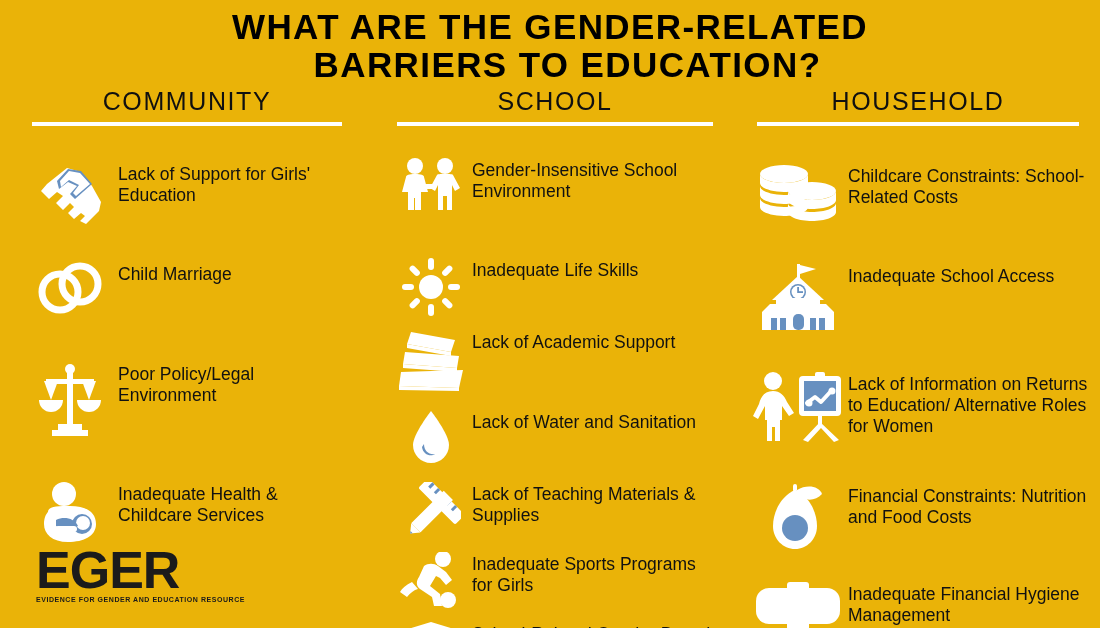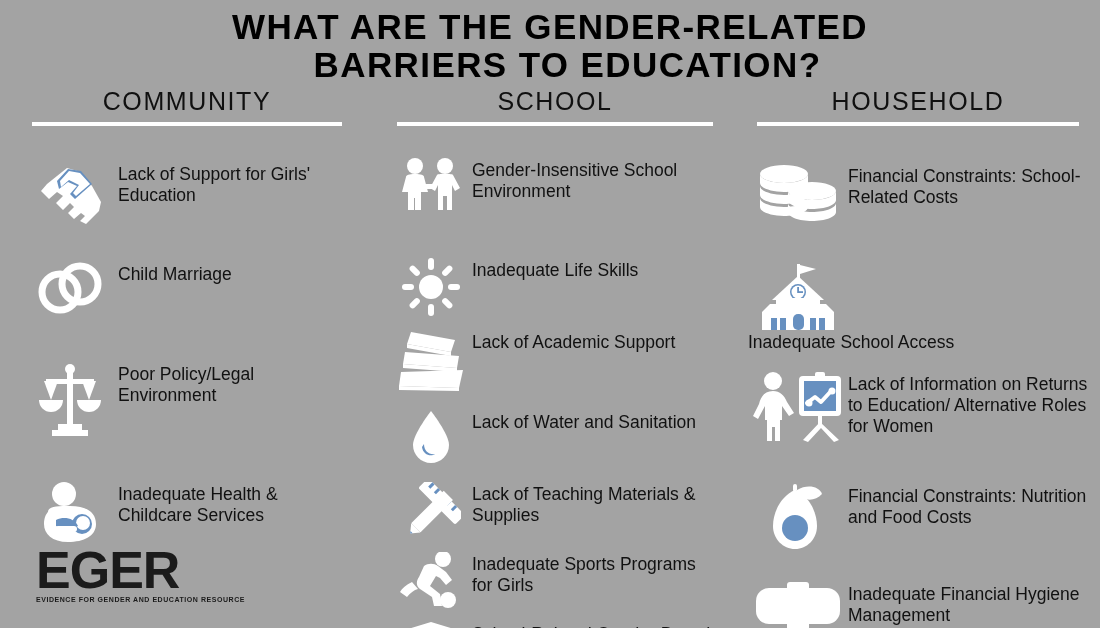--- a/index.html
+++ b/index.html
@@ -10,21 +10,21 @@
     width: 1100px;
     height: 628px;
     overflow: hidden;
     background: #6790c0;
     font-family: "Liberation Sans", sans-serif;
   }
   #poster {
     position: relative;
     width: 1100px;
     height: 628px;
-    background: #a3a3a3;
+    background: #eab308;
   }
 
   
   .title {
     position: absolute;
     left: 0;
     top: 8px;
     width: 1100px;
     text-align: center;
     color: #000000;
@@ -307,24 +307,24 @@
           <svg width="80" height="62" viewBox="0 0 80 62" aria-hidden="true">
             <ellipse cx="26" cy="10" rx="24" ry="9"></ellipse>
             <path d="M2 10 L2 19 C2 24 13 28 26 28 C39 28 50 24 50 19 L50 10 C50 15 39 19 26 19 C13 19 2 15 2 10 Z"></path>
             <path d="M2 22 L2 31 C2 36 13 40 26 40 C39 40 50 36 50 31 L50 22 C50 27 39 31 26 31 C13 31 2 27 2 22 Z"></path>
             <path d="M2 34 L2 43 C2 48 13 52 26 52 C39 52 50 48 50 43 L50 34 C50 39 39 43 26 43 C13 43 2 39 2 34 Z"></path>
             <ellipse cx="54" cy="27" rx="24" ry="9"></ellipse>
             <path d="M30 27 L30 36 C30 41 41 45 54 45 C67 45 78 41 78 36 L78 27 C78 32 67 36 54 36 C41 36 30 32 30 27 Z"></path>
             <path d="M30 39 L30 48 C30 53 41 57 54 57 C67 57 78 53 78 48 L78 39 C78 44 67 48 54 48 C41 48 30 44 30 39 Z"></path>
           </svg>
         </div>
-        <div class="row-label">Financial Constraints: School-Related Costs</div>
-      </div>
-
-      <div class="row" style="top:130px;flex-direction:column;">
+        <div class="row-label">Childcare Constraints: School-Related Costs</div>
+      </div>
+
+      <div class="row" style="top:130px;">
         <div class="icon-cell">
           <svg width="84" height="66" viewBox="0 0 84 66" aria-hidden="true">
             <rect x="41" y="0" width="3" height="16"></rect>
             <path d="M44 1 L60 5 L44 10 Z"></path>
             <path d="M42 12 L68 36 L16 36 Z"></path>
             <circle cx="42" cy="28" r="8" fill="#6790c0"></circle>
             <circle cx="42" cy="28" r="6.5"></circle>
             <rect x="41.2" y="23" width="1.8" height="6" fill="#6790c0"></rect>
             <rect x="42" y="27.2" width="5" height="1.8" fill="#6790c0"></rect>
             <path d="M20 34 L64 34 L64 40 L20 40 Z"></path>

